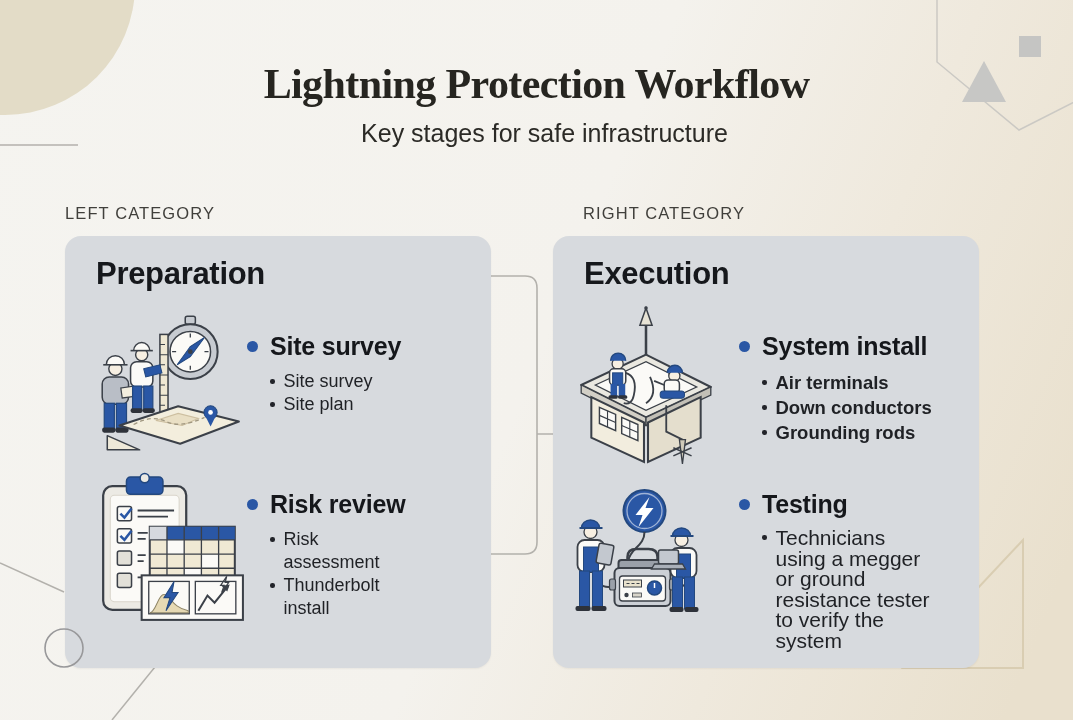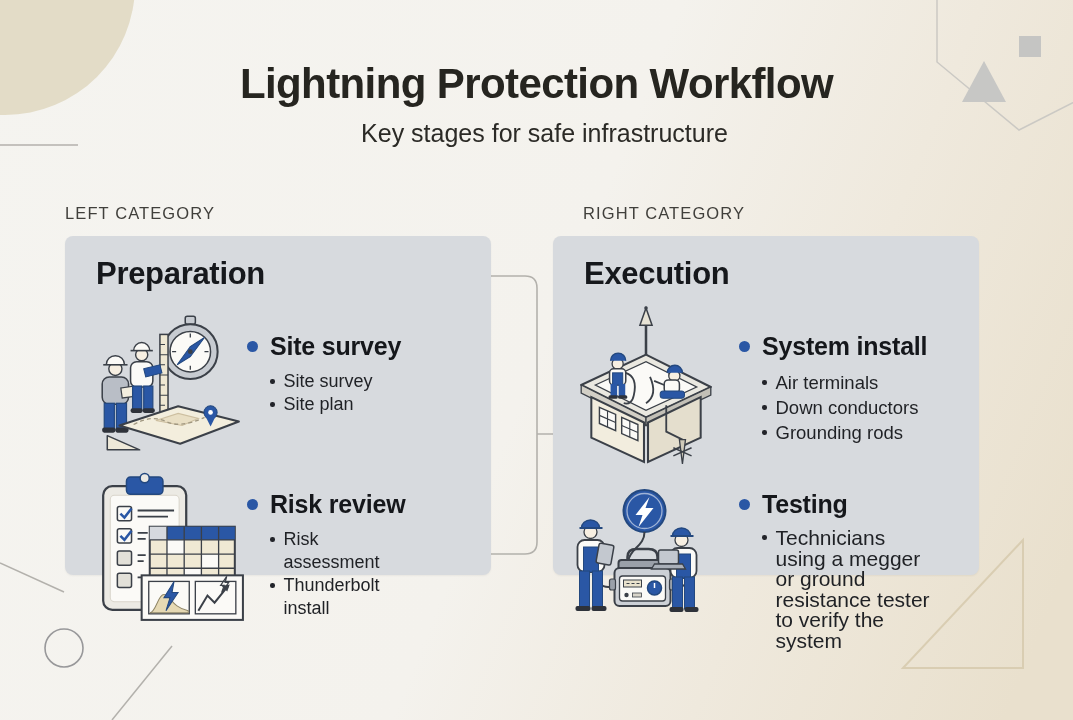--- a/index.html
+++ b/index.html
@@ -7,36 +7,36 @@
     position:relative; width:1073px; height:720px; overflow:hidden;
     font-family:"Liberation Sans", sans-serif;
     background:linear-gradient(112deg,#f5f4f0 0%,#f4f2ed 50%,#efe9dd 72%,#e9e0cd 95%);
   }
   svg.bg, svg.overlay { position:absolute; inset:0; width:1073px; height:720px; pointer-events:none; }
   svg.bg { z-index:0; }
   svg.overlay { z-index:3; }
 
   .page-title {
     position:absolute; z-index:2; top:60px; left:0; width:100%; text-align:center;
-    font-size:42px; font-weight:700; letter-spacing:-0.6px; color:#262520; margin:0;
+    font-size:42px; font-weight:700; letter-spacing:-0.6px; color:#262520; margin:0;font-family:Liberation Serif, serif;
   }
   .page-subtitle {
     position:absolute; z-index:2; top:119px; left:0; width:100%; text-align:center;
     font-size:25px; font-weight:400; color:#2b2a26;padding-left:8px;
   }
   .category {
     position:absolute; z-index:2; top:204px; 
     font-size:16.5px; letter-spacing:1.1px; color:#403f3b;
   }
   .cat-left  { left:65px;  width:426px; }
   .cat-right { left:583px; width:426px; }
 
   .card {
-    position:absolute; z-index:1; top:236px; width:426px; height:339px;
-    background:#d7dade; border-radius:8px; box-shadow:0 1px 2px rgba(0,0,0,0.05);
+    position:absolute; z-index:1; top:236px; width:426px; height:432px;
+    background:#d7dade; border-radius:16px; box-shadow:0 1px 2px rgba(0,0,0,0.05);
   }
   .card-left  { left:65px; }
   .card-right { left:553px; }
   .card-heading {
     position:absolute; left:31px; top:20px; margin:0;
     font-size:31px; font-weight:700; letter-spacing:-0.3px; color:#16181c;
   }
   .illu { position:absolute; }
   .illu svg { width:100%; height:100%; display:block; }
   .l-illu1 { left:20px; top:70px;  width:162px; height:150px; }
@@ -50,21 +50,21 @@
   .r-txt1 { left:186px; top:96px;  width:208px; }
   .r-txt2 { left:186px; top:254px; width:192px; }
 
   .main-row { display:flex; align-items:center; gap:12px; }
   .dot-main { width:11px; height:11px; border-radius:50%; background:#2a57a5; flex:none; }
   .main-label { font-size:25px; font-weight:700; letter-spacing:-0.2px; color:#15171b; }
 
   .subs { margin:9px 0 0 23px; }
   .sub-row { display:flex; gap:9px; font-size:18px; line-height:23px; color:#1f2125; }
   .dot-sub { width:4.5px; height:4.5px; border-radius:50%; background:#22242a; margin-top:9px; flex:none; }
-  .subs-roomy .sub-row { font-size:18.5px; line-height:25px; }
+  .subs-roomy .sub-row { font-size:18.5px; line-height:25px;font-weight:bold; }
   .subs-roomy .dot-sub { margin-top:10px; }
   .subs-tight .sub-row { font-size:21px; line-height:20.5px; }
   .subs-tight .dot-sub { margin-top:7px; }
 </style>
 </head>
 <body>
 
 <div class="stage">
 
   <svg class="bg" viewBox="0 0 1073 720">

